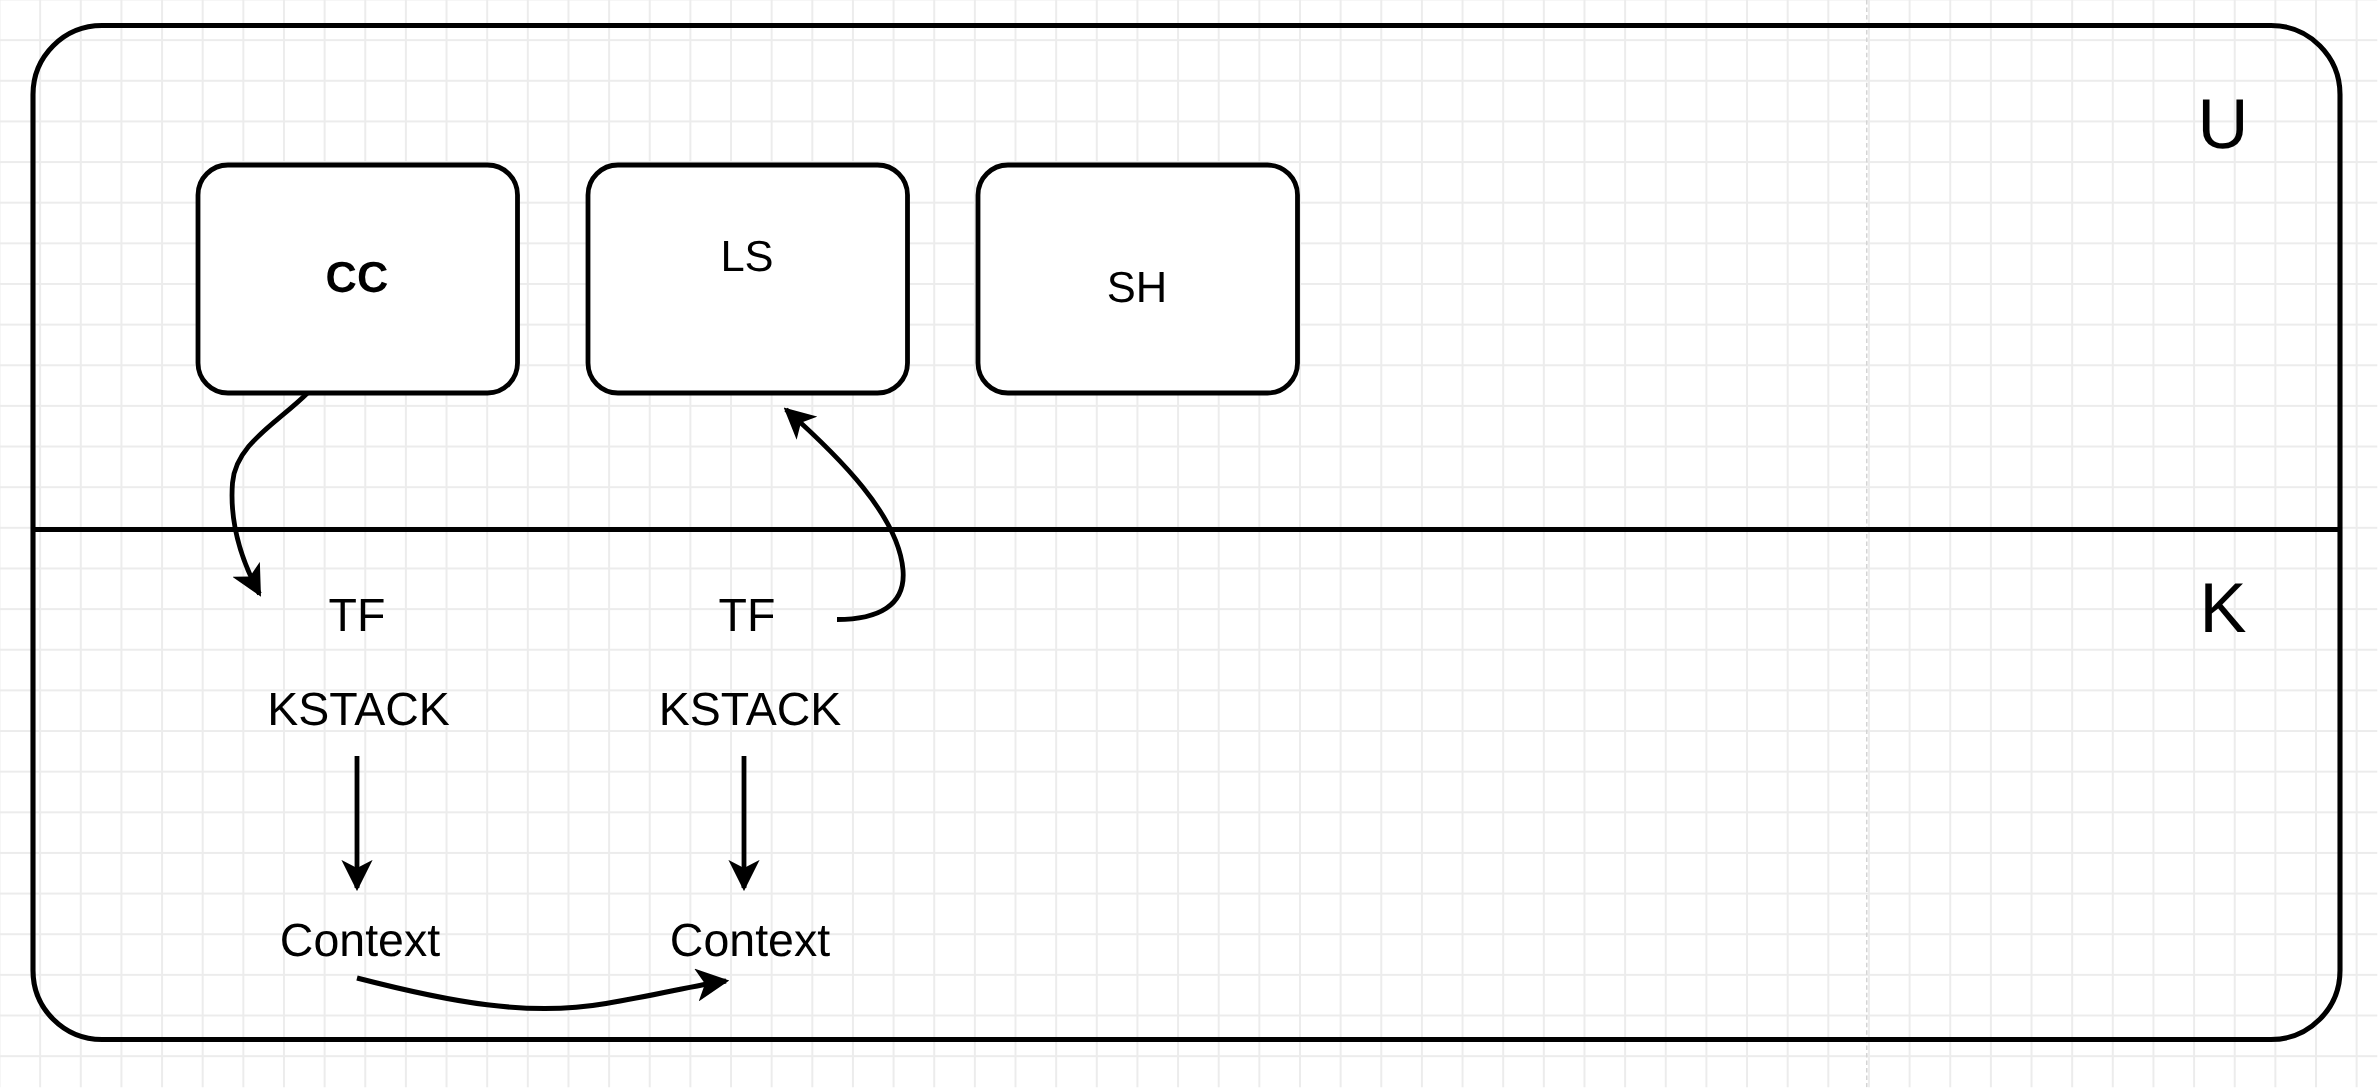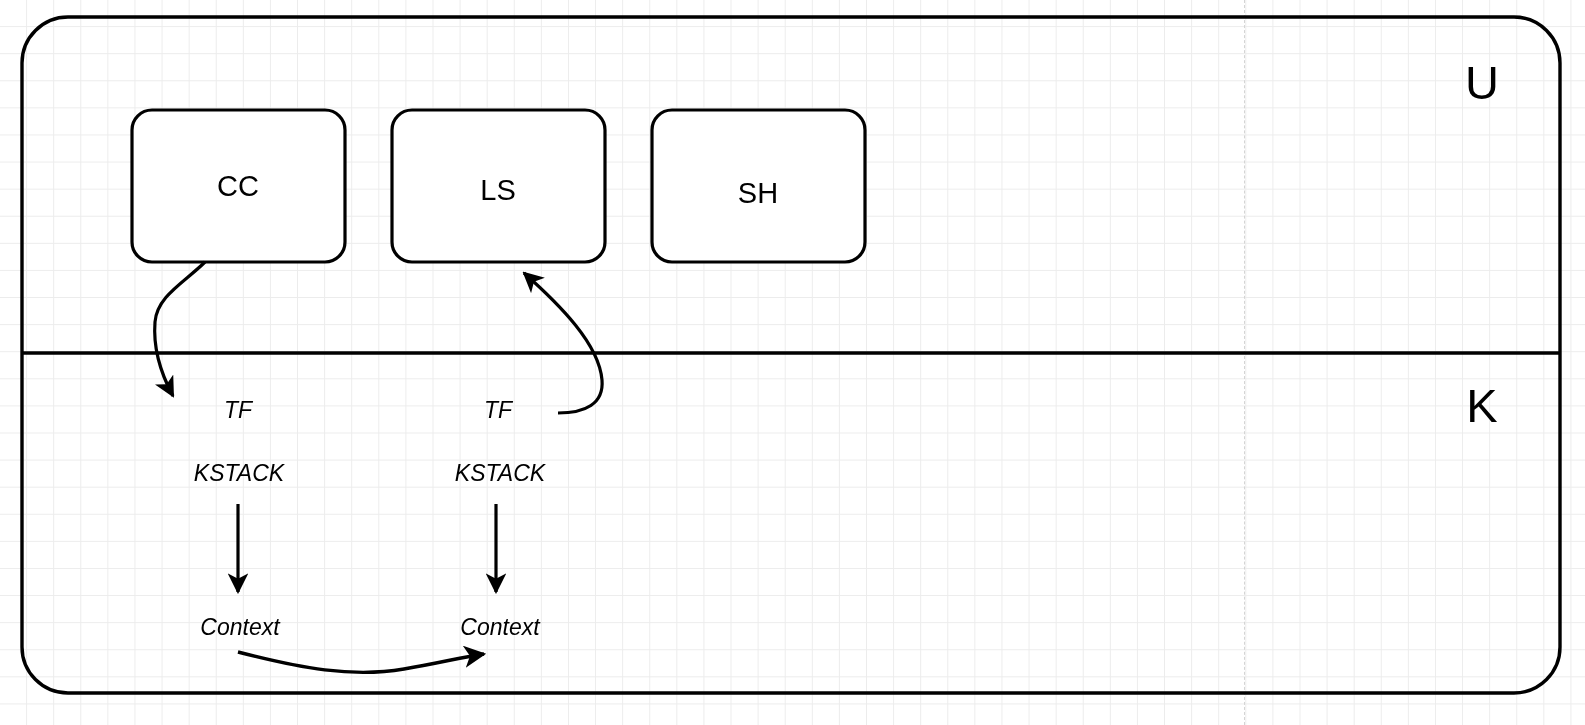--- a/index.html
+++ b/index.html
@@ -39,22 +39,21 @@
     color: #000000;
     white-space: nowrap;
     transform: translate(-50%, -50%);
     text-align: center;
     line-height: 1;
   }
   .box-label {
     font-size: 29px;
   }
   .kernel-label {
-    font-size: 23px;
-    font-style: italic;
+    font-size: 31px;
   }
   .region-label {
     font-size: 47px;
   }
 </style>
 </head>
 <body>
 
 <div id="canvas">
 
@@ -84,22 +83,22 @@
     <line x1="238" y1="504" x2="238" y2="592" stroke="#000000" stroke-width="3.2" marker-end="url(#arrowhead)"></line>
 
     <line x1="496" y1="504" x2="496" y2="592" stroke="#000000" stroke-width="3.2" marker-end="url(#arrowhead)"></line>
 
     <path d="M 238 652 C 300 668, 352 678, 404 669 C 440 663, 462 657, 484 654" fill="none" stroke="#000000" stroke-width="3.4" marker-end="url(#arrowhead)"></path>
   </svg>
 
   <div class="node-text region-label" style="left:1482px; top:82px;">U</div>
   <div class="node-text region-label" style="left:1482px; top:405px;">K</div>
 
-  <div class="node-text box-label" style="left:238px; top:186px;">CC</div>
-  <div class="node-text box-label" style="left:498px; top:190px;">LS</div>
+  <div class="node-text box-label" style="left:238px; top:186px;font-weight:bold;">CC</div>
+  <div class="node-text box-label" style="left:498px; top:172px;">LS</div>
   <div class="node-text box-label" style="left:758px; top:193px;">SH</div>
 
   <div class="node-text kernel-label" style="left:238px; top:410px;">TF</div>
   <div class="node-text kernel-label" style="left:498px; top:410px;">TF</div>
   <div class="node-text kernel-label" style="left:239px; top:473px;">KSTACK</div>
   <div class="node-text kernel-label" style="left:500px; top:473px;">KSTACK</div>
   <div class="node-text kernel-label" style="left:240px; top:627px;">Context</div>
   <div class="node-text kernel-label" style="left:500px; top:627px;">Context</div>
 
 </div>

